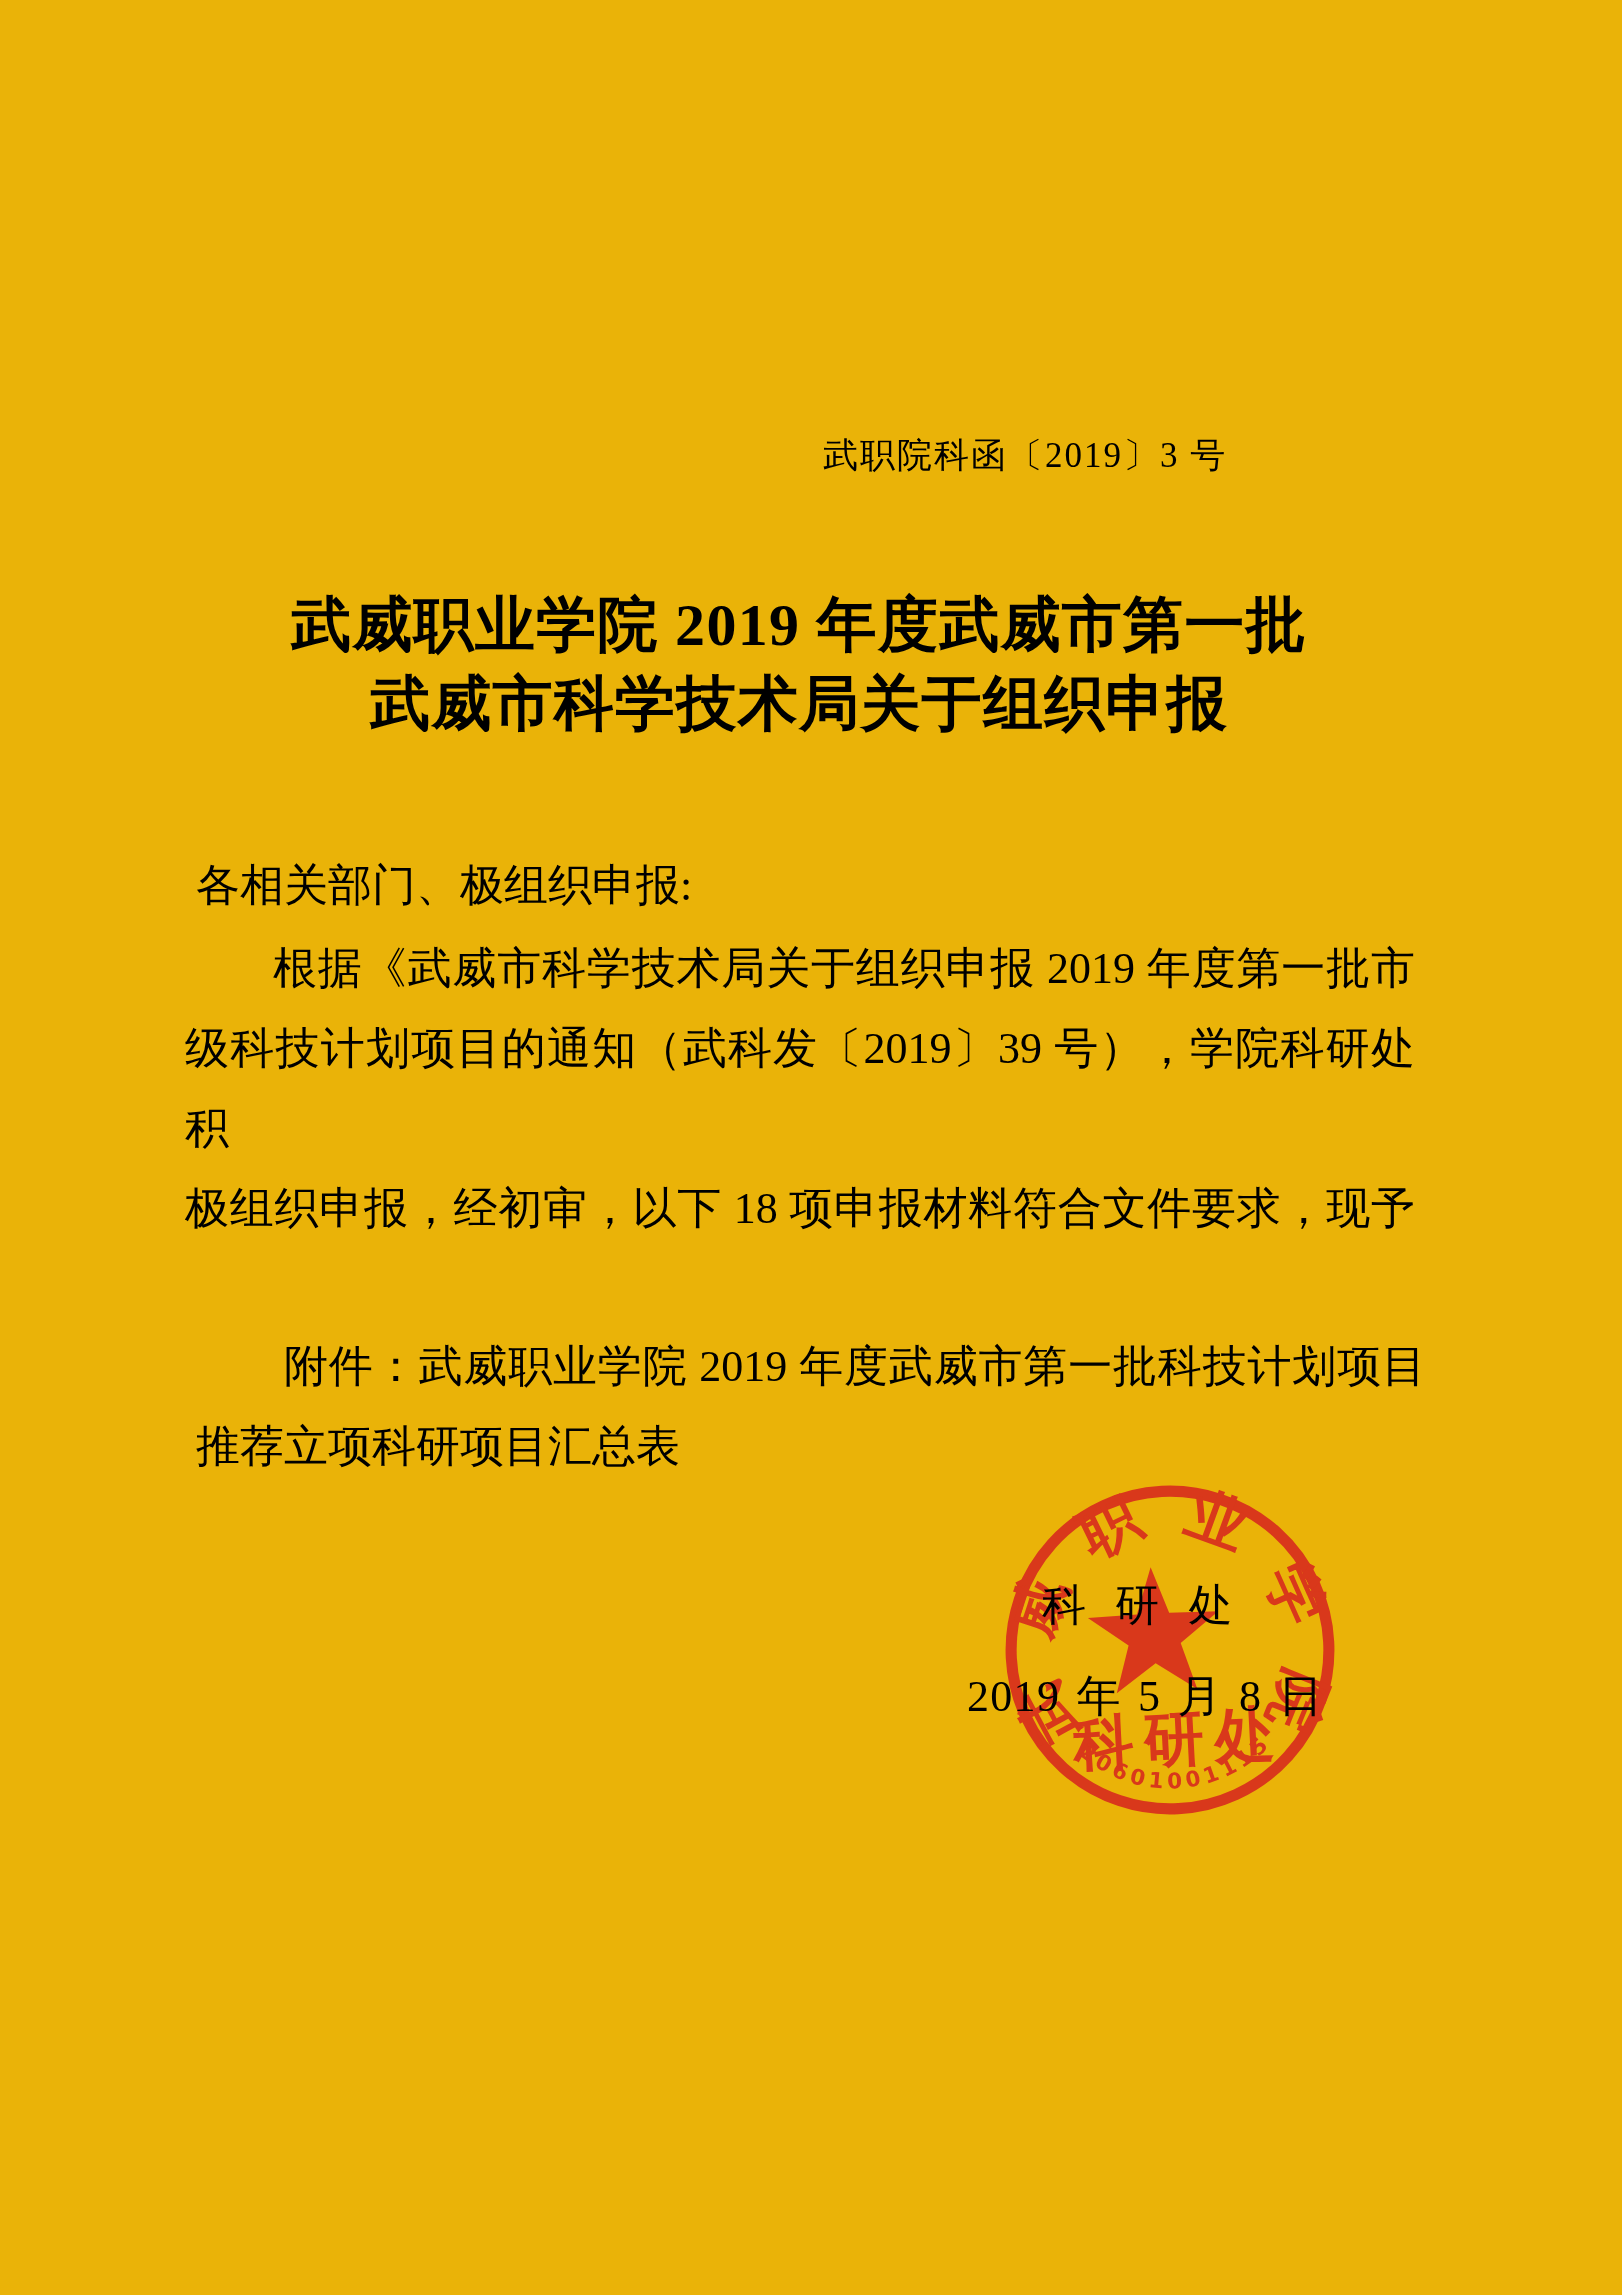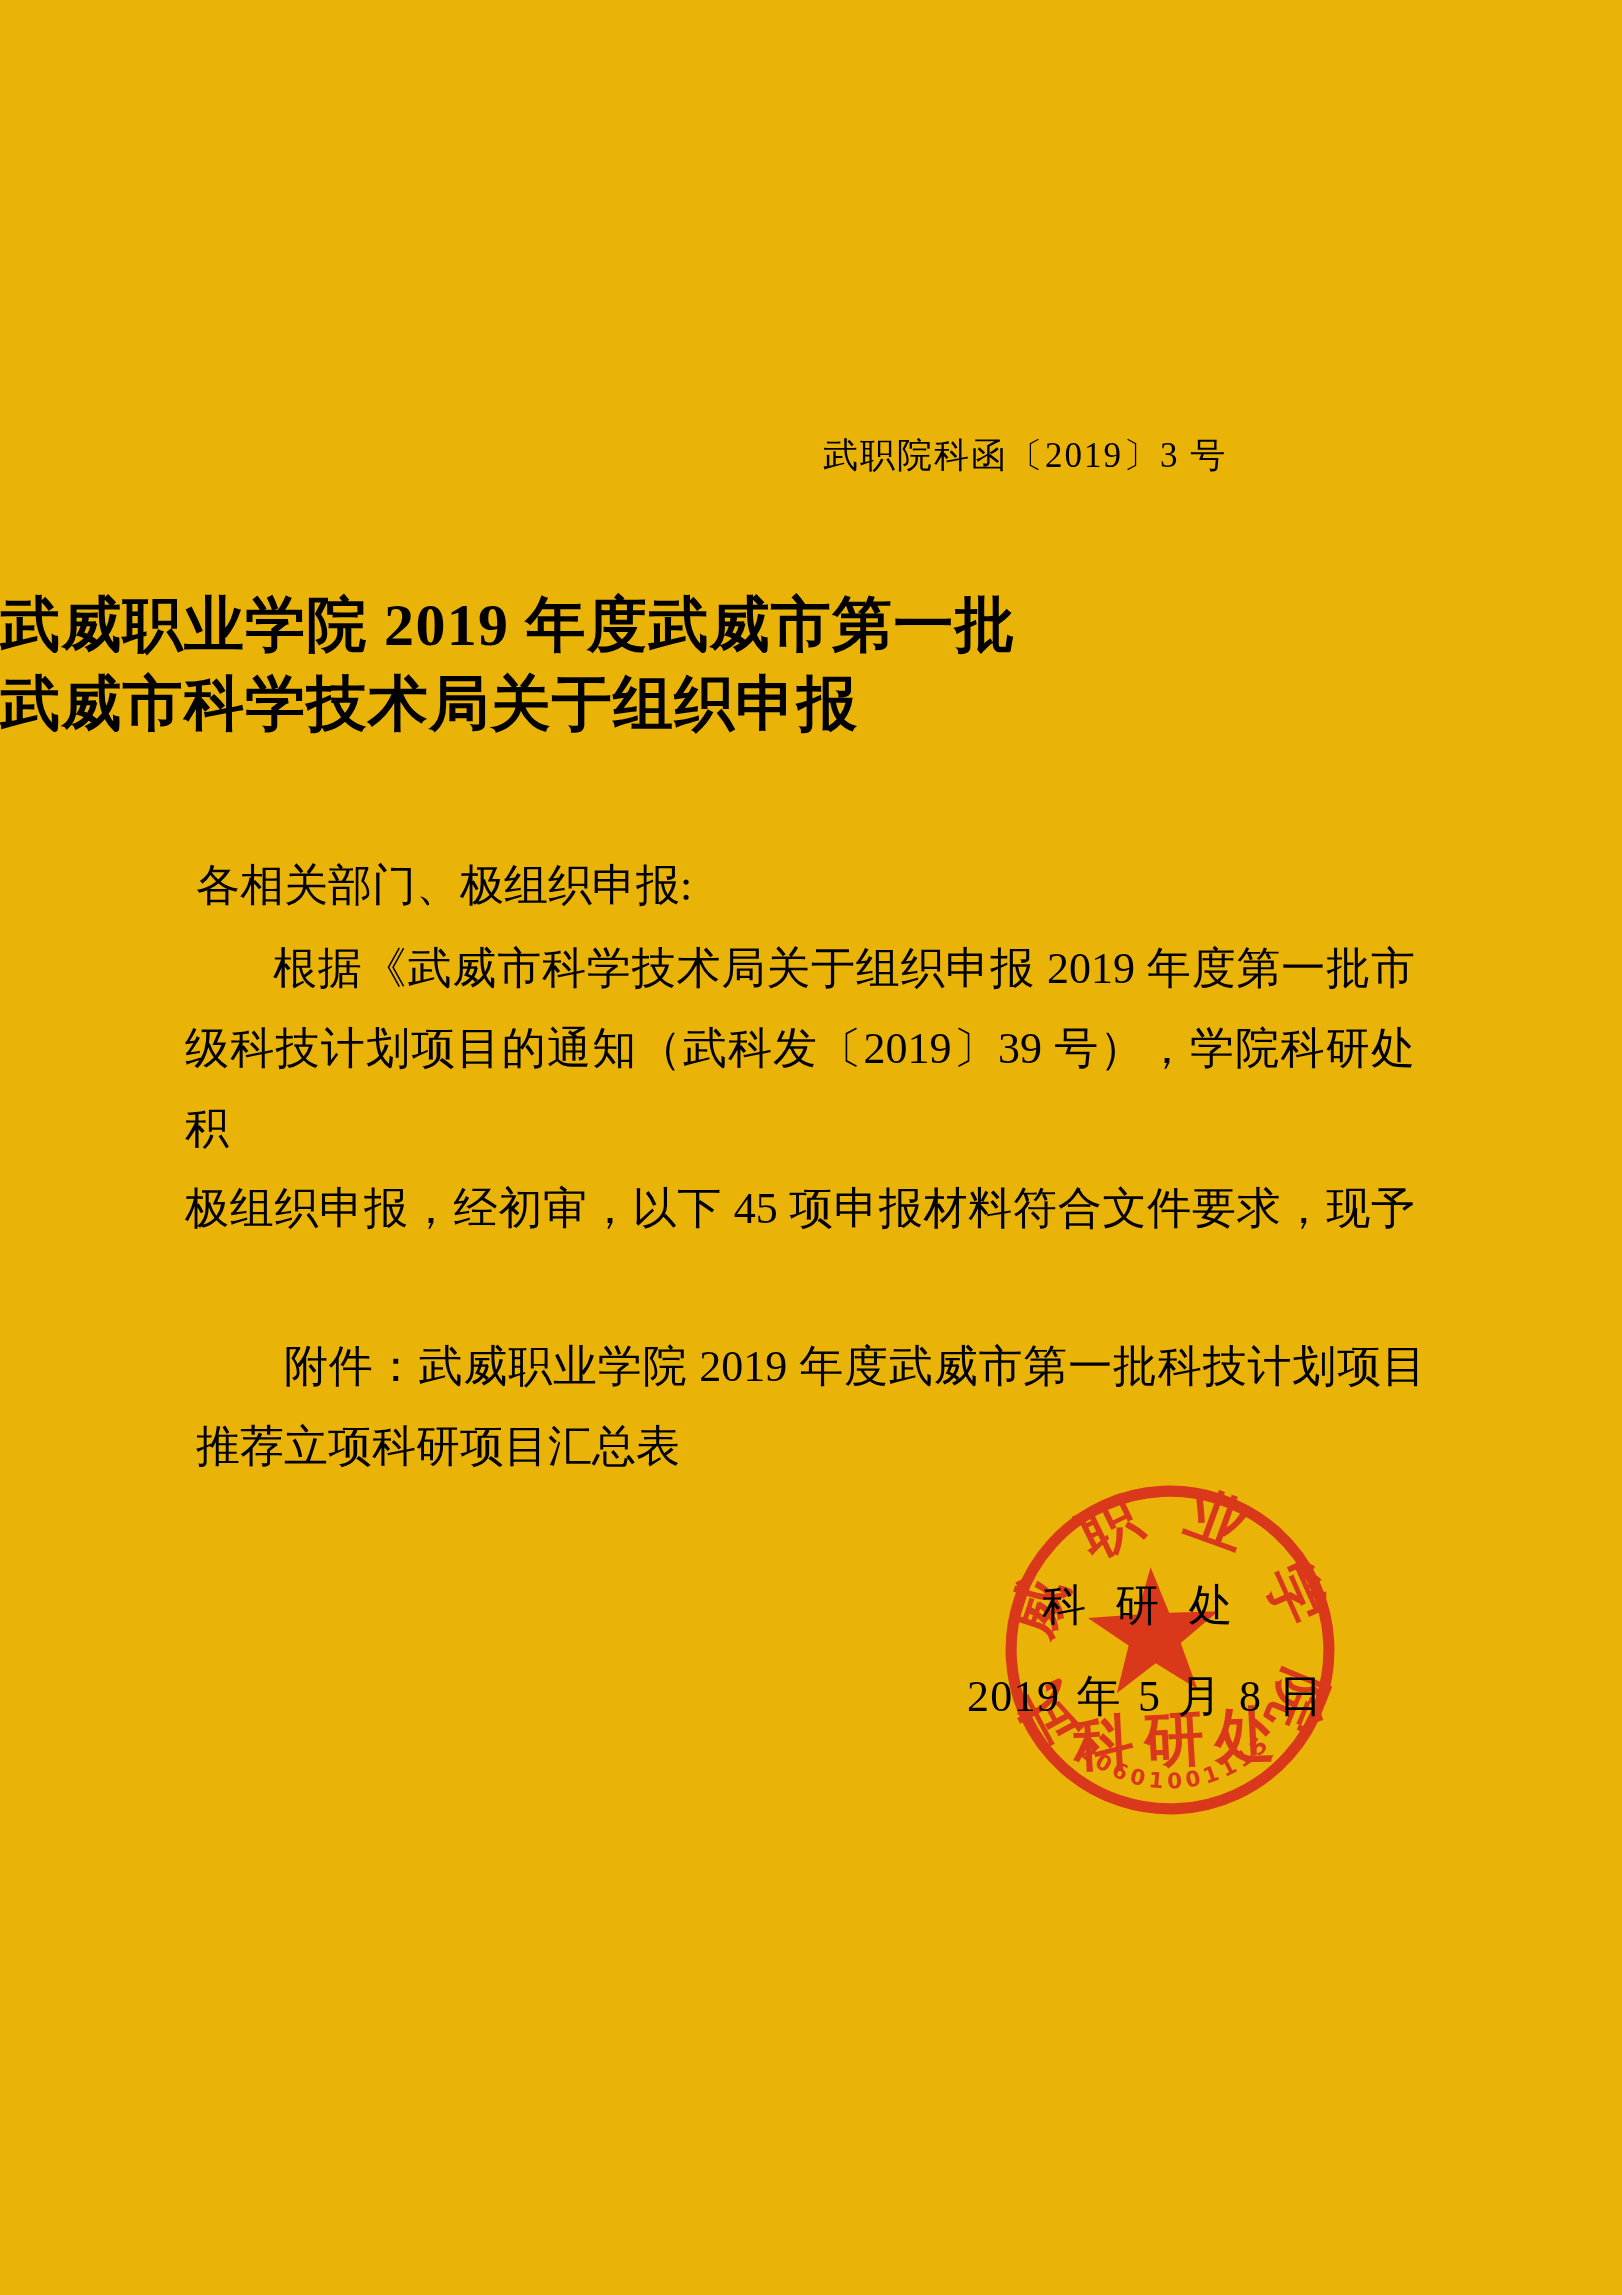--- a/index.html
+++ b/index.html
@@ -11,21 +11,21 @@
     color:#000;
     overflow:hidden;
   }
   .abs{position:absolute;}
   .doc-number{
     left:823px;top:432px;
     font-size:35px;letter-spacing:2px;white-space:nowrap;
   }
   .title-block{
     left:0;top:586px;width:1598px;
-    font-weight:900;
+    text-align:center;font-weight:900;
     font-size:60px;line-height:79px;
     letter-spacing:1.3px;
   }
   .salutation{
     left:196px;top:856px;
     font-size:44px;white-space:nowrap;
   }
   .body-block{
     left:185px;top:929px;width:1230px;
     font-size:44px;line-height:80px;
@@ -63,21 +63,21 @@
   <div class="abs title-block">
     <div class="line">武威职业学院 2019 年度武威市第一批</div>
     <div class="line">武威市科学技术局关于组织申报</div>
   </div>
 
   <div class="abs salutation">各相关部门、极组织申报:</div>
 
   <div class="abs body-block">
     <div class="line fill indent">根据《武威市科学技术局关于组织申报 2019 年度第一批市</div>
     <div class="line fill">级科技计划项目的通知（武科发〔2019〕39 号），学院科研处积</div>
-    <div class="line fill">极组织申报，经初审，以下 45 项申报材料符合文件要求，现予</div>
+    <div class="line fill">极组织申报，经初审，以下 18 项申报材料符合文件要求，现予</div>
   </div>
 
   <div class="abs attach-block">
     <div class="line fill indent">附件：武威职业学院 2019 年度武威市第一批科技计划项目</div>
     <div class="line">推荐立项科研项目汇总表</div>
   </div>
 
   <div class="abs seal-wrap">
     <svg viewBox="0 0 520 520" xmlns="http://www.w3.org/2000/svg">
       <g transform="rotate(-3 260 260)" fill="#d7281e">

